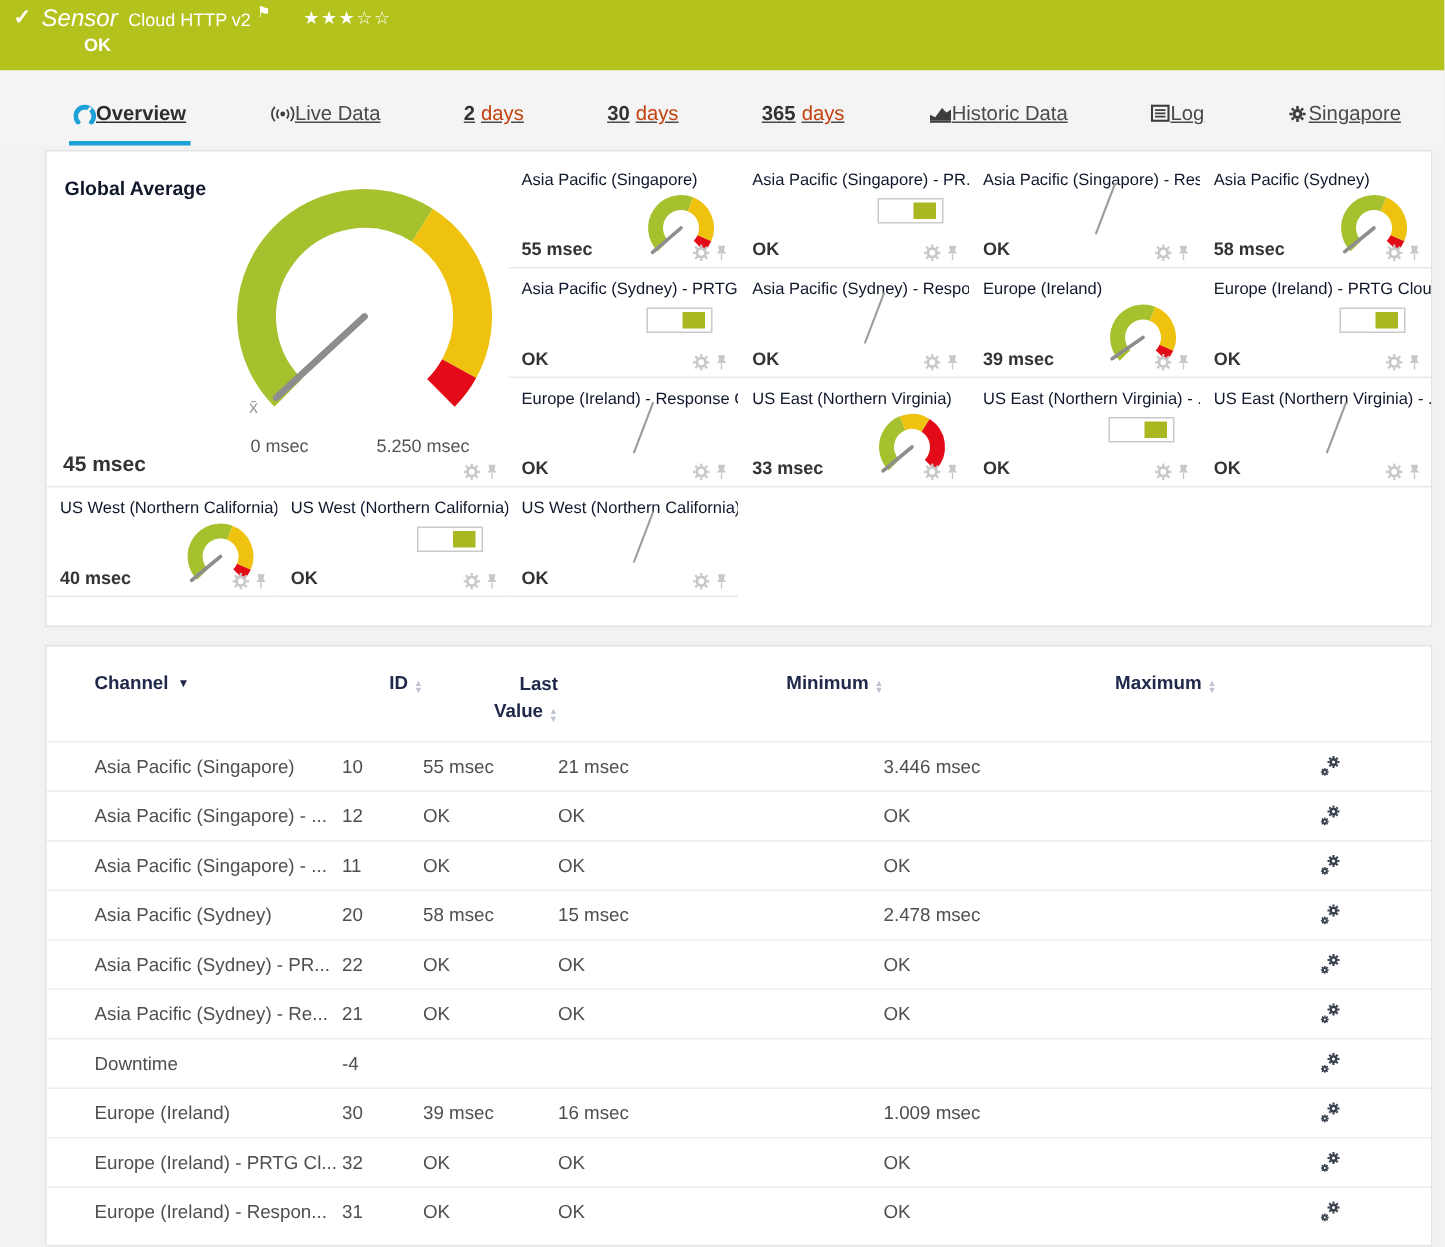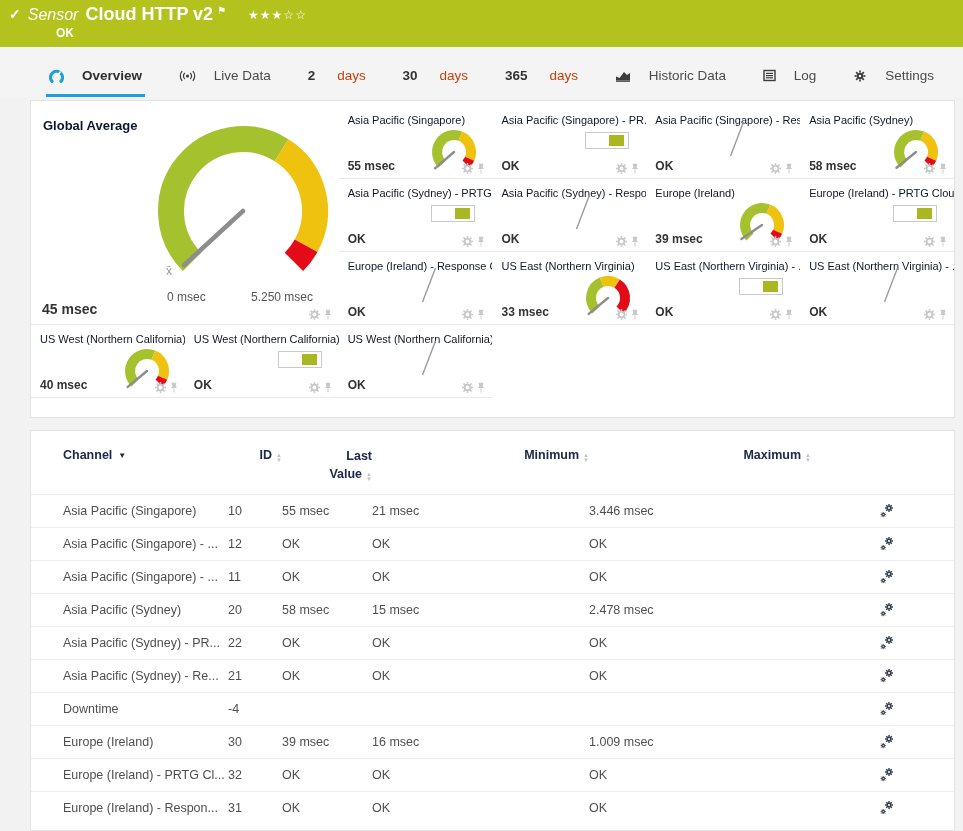--- a/index.html
+++ b/index.html
@@ -4,29 +4,29 @@
 <style>
   * { margin:0; padding:0; box-sizing:border-box; }
   html,body { width:963px; height:831px; overflow:hidden; }
   body { font-family:"Liberation Sans", sans-serif; background:#f2f2f2; position:relative; }
 
   
   .sensor-header { position:absolute; top:0; left:0; width:963px; height:47px; background:#b4c21d; color:#fff; }
   .hrow1 { display:flex; align-items:baseline; gap:7px; padding:4px 0 0 9px; }
   .check { font-size:14px; font-weight:bold; position:relative; top:-1px; }
   .kind { font-style:italic; font-size:16px; }
-  .sensor-title { font-size:18px; font-weight:bold; }
+  .sensor-title { font-size:12px; font-weight:normal; }
   .flag { font-size:10px; position:relative; top:-6px; left:-3px; }
   .stars { font-size:12px; letter-spacing:1px; margin-left:12px; position:relative; top:-1px; cursor:pointer; }
   .hrow2 { padding-left:56px; font-size:12px; font-weight:bold; margin-top:1px; }
 
   
   .tabbar { position:absolute; top:47px; left:0; width:963px; height:50px; background:#f4f4f4; }
   .tabs { display:flex; align-items:flex-end; height:50px; padding:0 26px 0 46px; justify-content:space-between; }
-  .tab { display:flex; gap:18px; padding:6px 3px 11px; font-size:13.5px; color:#4a4a4a; cursor:pointer; border-bottom:3px solid transparent; }
+  .tab { display:flex; gap:0; padding:6px 3px 11px; font-size:13.5px; color:#4a4a4a; cursor:pointer; border-bottom:3px solid transparent;text-decoration:underline; }
   .tab.active { color:#2e2e2e; font-weight:bold; border-bottom:3px solid #1ba0d7; }
   .tab b { color:#333; font-size:13.5px; }
   .tab .daylbl { color:#c2410c; margin-left:4px; }
   .ticon { display:inline-flex; align-items:center; }
 
   
   .card { position:absolute; left:30px; width:925px; background:#fff; border:1px solid #e3e3e3; }
   .card-gauges { top:100px; height:318px; }
   .card-table { top:430px; height:401px; overflow:hidden; }
 
@@ -140,21 +140,21 @@
               <line x1="7" y1="10.4" x2="7" y2="12.4"></line>
               <line x1="3.6" y1="7" x2="1.6" y2="7"></line>
               <line x1="10.4" y1="7" x2="12.4" y2="7"></line>
               <line x1="4.6" y1="4.6" x2="3.2" y2="3.2"></line>
               <line x1="9.4" y1="9.4" x2="10.8" y2="10.8"></line>
               <line x1="9.4" y1="4.6" x2="10.8" y2="3.2"></line>
               <line x1="4.6" y1="9.4" x2="3.2" y2="10.8"></line>
             </g>
           </svg>
       </span>
-      <span>Settings</span>
+      <span>Singapore</span>
     </div>
   </div>
 </nav>
 
 <section class="card card-gauges">
   <div class="ggrid">
       <div class="tile tile-big">
         <div class="tile-title bigt">Global Average</div>
         <div class="biggauge"><svg width="200" height="170" viewBox="0 0 200 170">
             <path d="M49.1 142.9 A72 72 0 0 1 138.6 31.2" stroke="#a6c12e" stroke-width="26" fill="none"></path>

